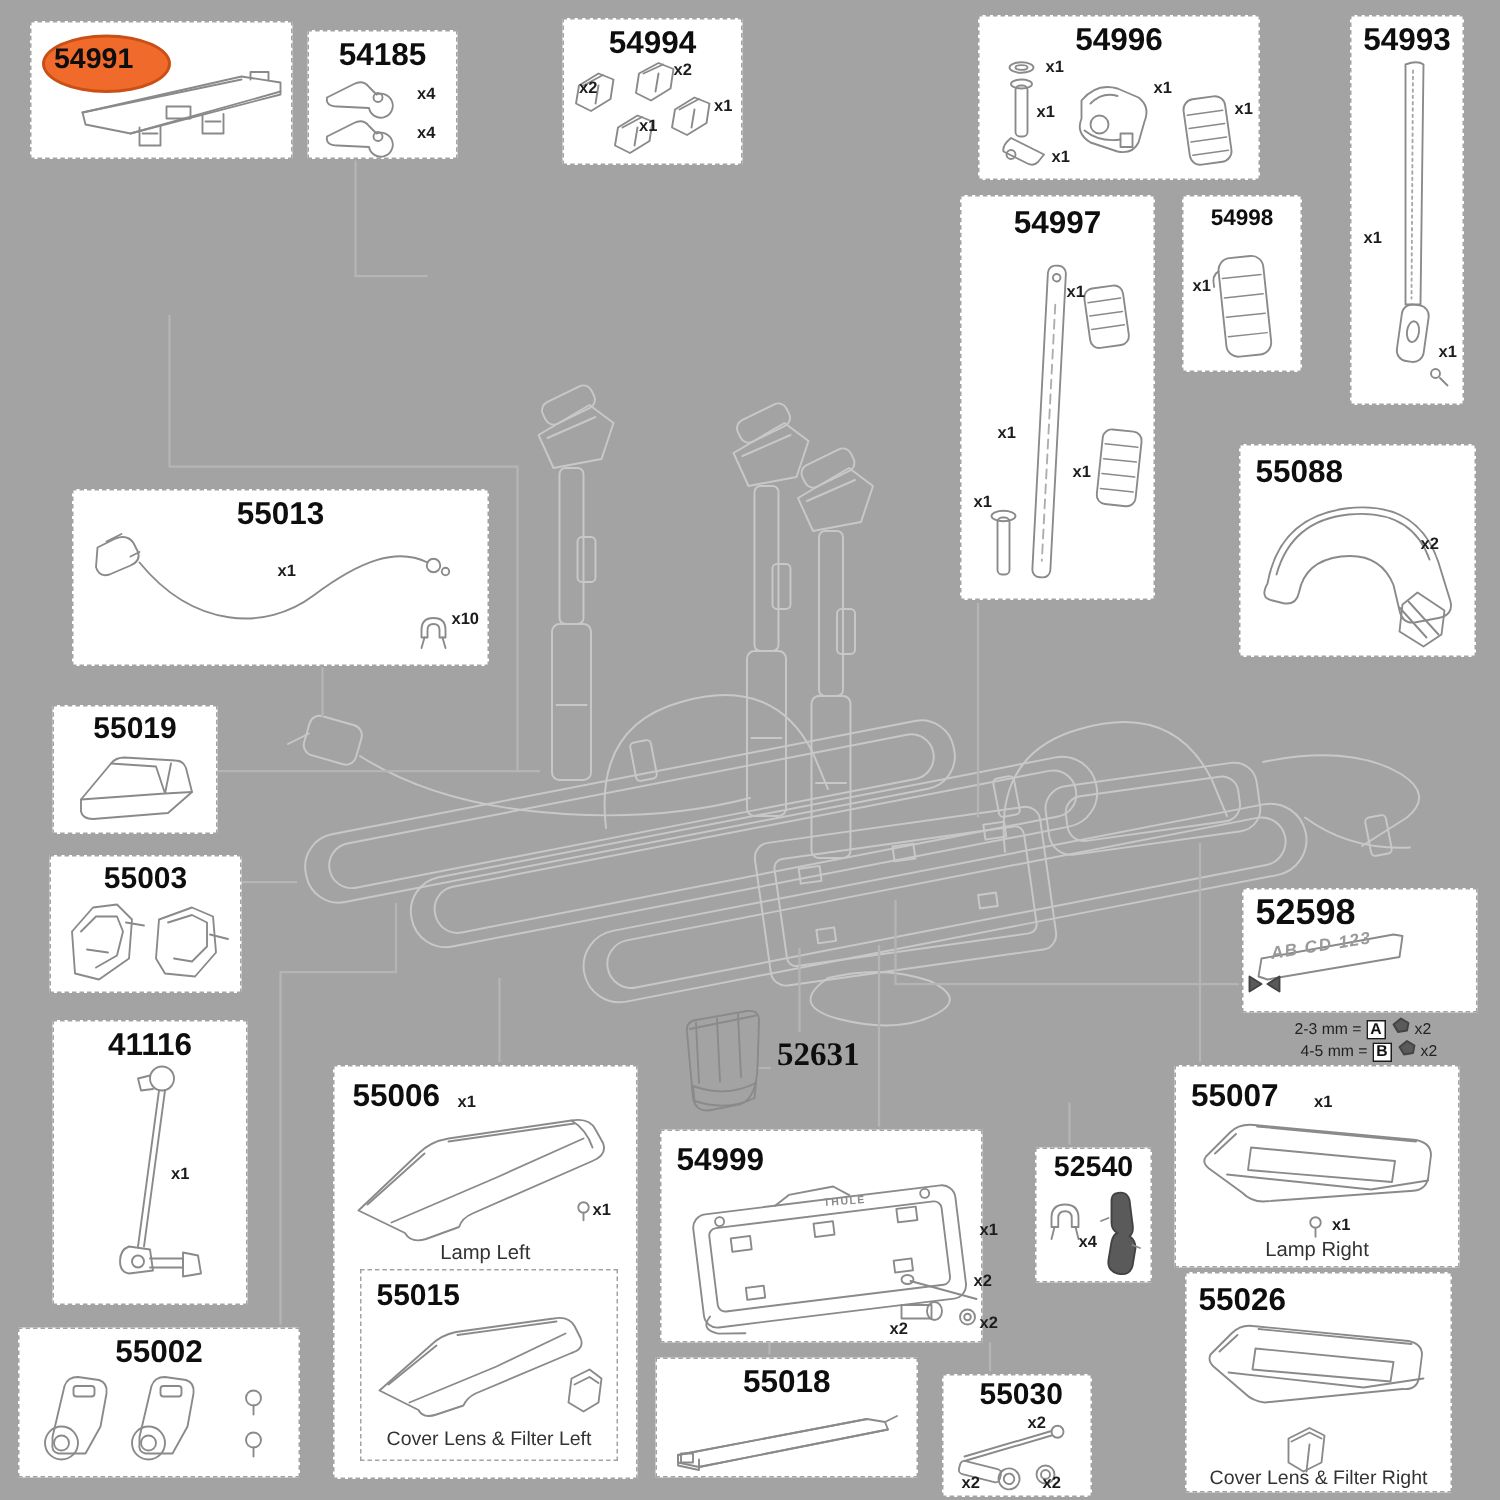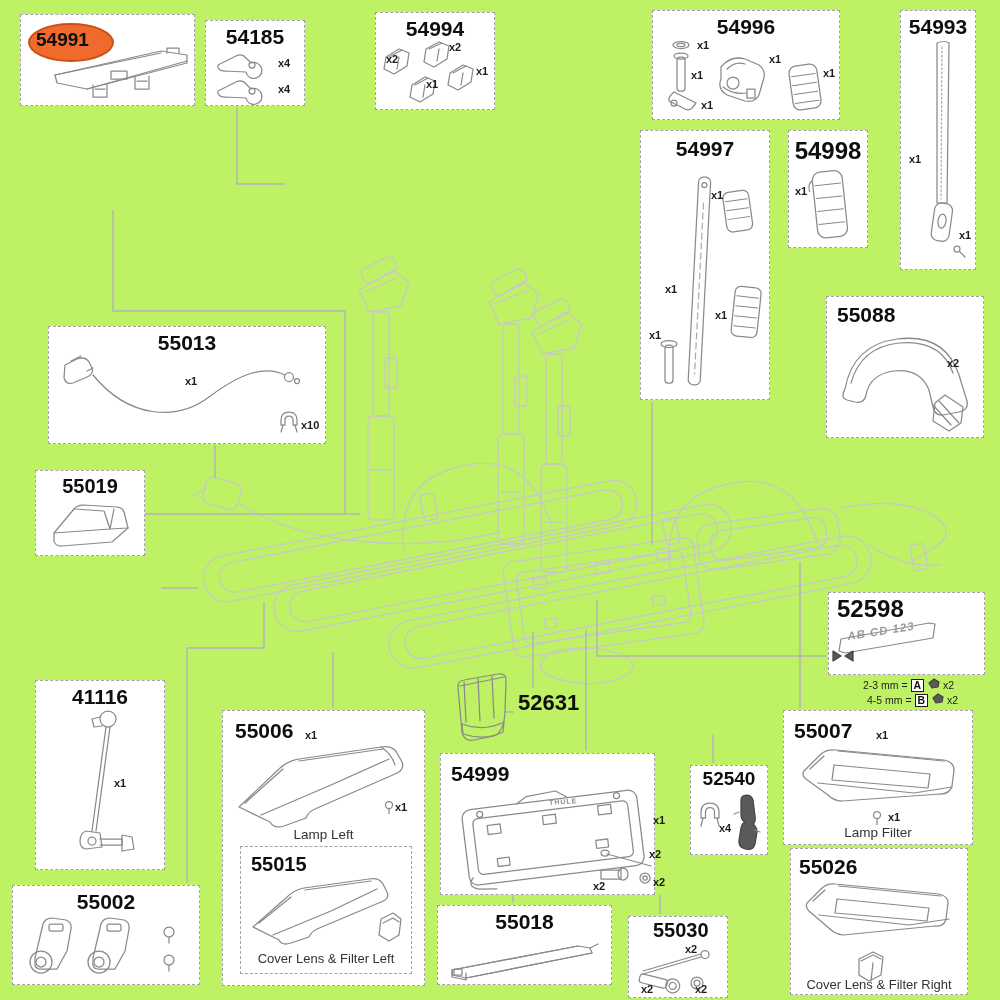--- a/index.html
+++ b/index.html
@@ -1,16 +1,16 @@
 <!DOCTYPE html>
 <html><head>
 <meta charset="utf-8">
 <style>
   html,body{margin:0;padding:0;background:#fff;}
-  #page{position:relative;width:1000px;height:1000px;background:#bef264;overflow:hidden;
+  #page{position:relative;width:1000px;height:1000px;background:#a3a3a3;overflow:hidden;
         font-family:"Liberation Sans",sans-serif;}
   .box{position:absolute;border:1.6px dashed #a3a3a3;background:#ffffff;box-sizing:border-box;z-index:3;}
   .inner{z-index:4;}
   .t{position:absolute;font-weight:700;font-size:21px;color:#0e0e0e;white-space:nowrap;z-index:5;}
   .tc{left:0;right:0;text-align:center;}
   .q{position:absolute;font-weight:600;font-size:11px;color:#1c1c1c;white-space:nowrap;z-index:5;}
   .cap{position:absolute;left:0;right:0;text-align:center;font-size:13.5px;color:#333;z-index:5;}
   .hl{position:absolute;background:#f06a2c;border:2px solid #c94f15;border-radius:50%;z-index:4;}
   svg.art{position:absolute;overflow:visible;z-index:4;}
   svg.art path,svg.art rect,svg.art circle,svg.art ellipse,svg.art line,svg.art polyline,svg.art polygon
@@ -22,21 +22,21 @@
     {fill:none;stroke:#c8c8c8;stroke-width:1.3;stroke-linecap:round;stroke-linejoin:round;}
   #connectors{position:absolute;left:0;top:0;z-index:2;}
   #connectors path{fill:none;stroke:#b5b5b5;stroke-width:1.5;}
   .badge{display:inline-block;border:1.5px solid #1d1d1d;font-weight:700;font-size:10.5px;
          line-height:11px;padding:0 2px;color:#111;background:#fff;}
   .mmrow{position:absolute;font-size:10.5px;color:#222;white-space:nowrap;z-index:5;margin-top:37px;}
   .plate-txt{position:absolute;font-weight:700;font-style:italic;font-size:11.5px;color:#9a9a9a;
              transform:rotate(-9deg);letter-spacing:1px;z-index:5;}
   .logo{position:absolute;font-weight:700;font-size:7px;color:#8a8a8a;letter-spacing:1px;
         transform:rotate(-4deg);z-index:5;}
-  .lbl{position:absolute;font-weight:700;font-size:22px;color:#0e0e0e;z-index:5;white-space:nowrap;}
+  .lbl{position:absolute;font-weight:700;font-size:22px;color:#0e0e0e;z-index:5;white-space:nowrap;font-family:Liberation Serif, serif;}
 </style>
 </head>
 <body>
 
 <div id="page">
 
   <svg id="assembly" width="830" height="460" viewBox="0 0 830 460">
 
     <g transform="translate(185,10)">
       <path d="M4,30 L38,10 l16,12 -8,24 -32,6 z"></path>
@@ -234,21 +234,21 @@
       <rect x="18" y="176" width="8" height="38" rx="3"></rect>
         <ellipse cx="22" cy="175" rx="8" ry="3.5"></ellipse>
     </svg>
     <span class="q" style="left:24px;top:152px">x1</span>
     <span class="q" style="left:70px;top:58px">x1</span>
     <span class="q" style="left:74px;top:178px">x1</span>
     <span class="q" style="left:8px;top:198px">x1</span>
   </div>
 
   <div class="box" style="left:788px;top:130px;width:80px;height:118px">
-    <span class="t tc" style="top:6px;font-size:24px">54998</span>
+    <span class="t tc" style="top:6px;font-size:15px">54998</span>
     <svg class="art" style="left:18px;top:34px" width="50" height="78" viewBox="0 0 50 78">
       <g transform="rotate(-6 25 40)">
           <rect x="8" y="6" width="30" height="66" rx="8"></rect>
         <path class="rib" d="M10,19 h26 M10,32 h26 M10,45 h26 M10,58 h26"></path>
         <path d="M8,14 q-5,2 -4,10"></path>
         </g>
     </svg>
     <span class="q" style="left:6px;top:54px">x1</span>
   </div>
 
@@ -268,31 +268,42 @@
     <svg class="art" style="left:8px;top:22px" width="262" height="92" viewBox="0 0 262 92">
       <path d="M8,16 l12,-6 q8,-3 12,3 l3,6 q2,6 -5,9 l-14,6 q-7,2 -9,-5z"></path>
         <path d="M14,12 l10,-5 M30,22 l6,-3"></path>
       <path d="M36,26 C72,70 120,72 152,48 C184,24 208,16 228,26"></path>
       <circle cx="232" cy="28" r="4.5"></circle>
         <circle cx="240" cy="32" r="2.5"></circle>
       <path d="M224,76 v-5 q0,-8 8,-8 q8,0 8,8 v5 h-4 v-5 q0,-4 -4,-4 q-4,0 -4,4 v5z"></path>
       <path d="M226,76 l-2,7 M238,76 l2,7"></path>
     </svg>
     <span class="q" style="left:136px;top:48px">x1</span>
-    <span class="q" style="left:252px;top:92px">x10</span>
+    <span class="q" style="left:252px;top:80px">x10</span>
   </div>
 
   <div class="box" style="left:35px;top:470px;width:110px;height:86px">
     <span class="t tc" style="top:4px;font-size:20px">55019</span>
     <svg class="art" style="left:10px;top:28px" width="92" height="52" viewBox="0 0 92 52">
       <path d="M8,34 L28,10 q3,-4 9,-4 l34,2 q5,0 7,5 l4,16 -16,14 -50,4 q-7,0 -8,-5z"></path>
       <path d="M8,34 l56,-4 18,-1 M64,30 l4,-20 M28,10 l30,2 6,18"></path>
     </svg>
   </div>
 
+  <div class="box" style="left:33px;top:570px;width:128px;height:92px">
+    <span class="t tc" style="top:4px;font-size:20px">55003</span>
+    <svg class="art" style="left:6px;top:28px" width="116" height="58" viewBox="0 0 116 58">
+      <path d="M8,22 L22,6 l16,-2 10,10 -2,26 -20,14 -16,-4z"></path>
+      <path d="M14,22 l10,-10 14,0 4,10 -4,16 -14,8"></path>
+        <path d="M44,16 l12,2 M18,34 l14,2"></path>
+      <path d="M66,14 l22,-8 14,6 2,24 -14,16 -20,-2 -6,-10z"></path>
+      <path d="M72,16 l16,-5 10,5 0,16 -10,10 -12,-2"></path>
+        <path d="M100,24 l12,3"></path>
+    </svg>
+  </div>
 
   <div class="box" style="left:35px;top:680px;width:130px;height:190px">
     <span class="t tc" style="top:4px">41116</span>
     <svg class="art" style="left:10px;top:28px" width="110" height="154" viewBox="0 0 110 154">
       <circle cx="62" cy="10" r="8"></circle>
         <path d="M54,8 l-8,2 2,8 8,-1"></path>
       <path d="M60,18 L46,122 M64,18 L50,122"></path>
       <path d="M40,122 l14,2 2,14 -16,2 q-6,-1 -6,-8 q0,-8 6,-10z"></path>
         <circle cx="46" cy="132" r="4"></circle>
       <path d="M54,130 h22 v6 h-22"></path>
@@ -423,21 +434,21 @@
     <svg class="art" style="left:10px;top:32px" width="170" height="64" viewBox="0 0 170 64">
       <path d="M10,28 L26,12 q6,-6 16,-5 l108,10 q10,2 10,10 l-2,16 q-2,8 -12,8 L48,58 q-8,0 -14,-6 L12,36 q-5,-4 -2,-8z"></path>
       <path d="M16,26 L30,13 M44,8 L150,18 M24,40 L120,50 158,44"></path>
       <path d="M40,22 l96,9 -2,14 -96,-8z"></path>
     </svg>
     <span class="q" style="left:104px;top:100px">x1</span>
     <svg class="art" style="left:86px;top:100px" width="14" height="16" viewBox="0 0 14 16">
       <circle cx="7" cy="4" r="3.5"></circle>
         <path d="M7,7.5 v6"></path>
     </svg>
-    <span class="cap" style="top:114px">Lamp Filter</span>
+    <span class="cap" style="top:114px">Lamp Right</span>
   </div>
 
   <div class="box" style="left:790px;top:848px;width:178px;height:147px">
     <span class="t" style="left:8px;top:6px">55026</span>
     <svg class="art" style="left:8px;top:30px" width="162" height="72" viewBox="0 0 162 72">
       <path d="M8,24 L22,10 q6,-6 14,-5 l104,10 q9,2 9,9 l-2,16 q-2,8 -11,7 L44,56 q-8,-1 -13,-6 L10,32 q-4,-4 -2,-8z"></path>
       <path d="M14,22 L26,11 M40,7 L142,17 M20,36 L110,46 150,40"></path>
       <path d="M38,20 l92,9 -2,13 -92,-8z"></path>
     </svg>
     <svg class="art" style="left:62px;top:100px" width="36" height="34" viewBox="0 0 36 34">

